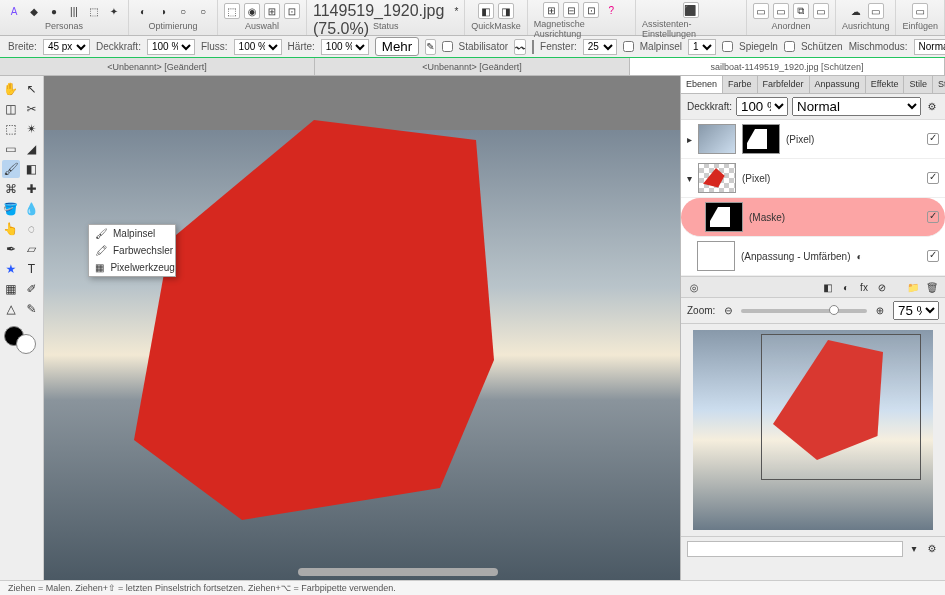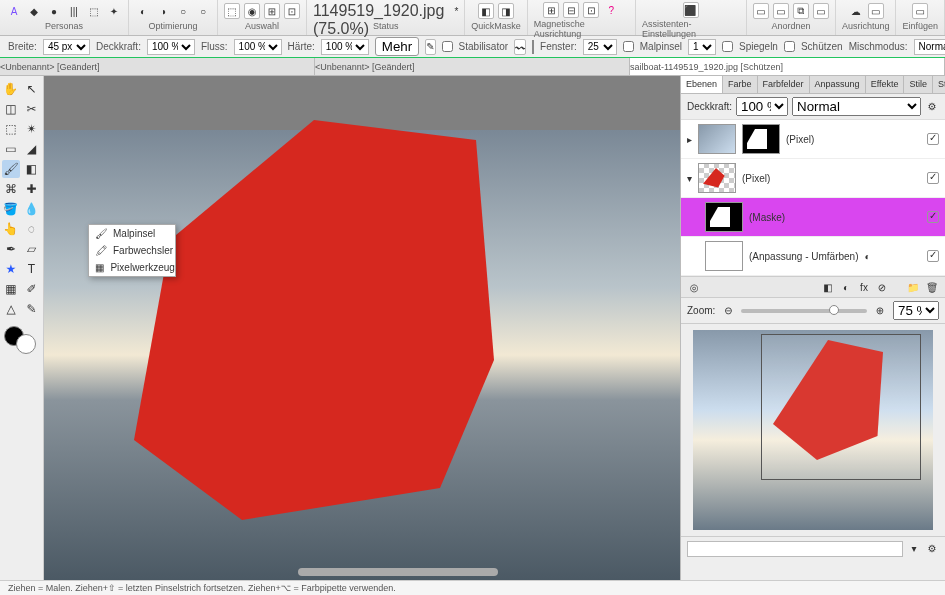--- a/index.html
+++ b/index.html
@@ -11,21 +11,21 @@
 .tb-icon.plain { border: none; background: none; }
 .tb-label { font-size: 9px; color: #666; margin-top: 1px; }
 .optbar { display: flex; align-items: center; height: 22px; background: #f0f0f0; border-bottom: 1px solid #22c55e; padding: 0 8px; gap: 6px; font-size: 10px; }
 .optbar label { color: #555; }
 .optbar select, .optbar input[type=text] { font-size: 10px; border: 1px solid #bbb; background: #fff; height: 16px; }
 .optbar .sel { width: 48px; }
 .optbar .chk { width: 11px; height: 11px; }
 .optbar .btn { border: 1px solid #999; background: #fff; padding: 1px 6px; border-radius: 3px; }
 .swatch { width: 16px; height: 14px; border: 1px solid #888; }
 .tabstrip { display: flex; height: 18px; background: #e0e0e0; border-bottom: 1px solid #bbb; font-size: 9px; }
-.doctab { flex: 1; display: flex; align-items: center; border-right: 1px solid #bbb; color: #555; }
+.doctab { flex: 1; display: flex; align-items: center; justify-content: center; border-right: 1px solid #bbb; color: #555; }
 .doctab.active { background: #fff; }
 .main { display: flex; height: 504px; }
 .toolbox { width: 44px; background: #eee; border-right: 1px solid #ccc; padding: 4px 2px; display: grid; grid-template-columns: 1fr 1fr; gap: 2px; align-content: start; }
 .tool { width: 18px; height: 18px; display: flex; align-items: center; justify-content: center; font-size: 12px; border-radius: 2px; cursor: pointer; }
 .tool.sel { background: #b8d4f0; }
 .colorwell { grid-column: 1 / 3; display: flex; margin-top: 6px; position: relative; height: 26px; }
 .cw-fg { width: 20px; height: 20px; border-radius: 50%; background: #000; border: 1px solid #888; position: absolute; left: 2px; top: 0; }
 .cw-bg { width: 20px; height: 20px; border-radius: 50%; background: #fff; border: 1px solid #888; position: absolute; left: 14px; top: 8px; }
 .canvaswrap { flex: 1; background: #808080; position: relative; overflow: hidden; }
 .canvas { position: absolute; left: 0; top: 54px; right: 0; bottom: 0; background: linear-gradient(180deg,#7a8896 0%,#b9c4ca 35%,#f2e9d4 50%,#8a949c 60%,#4b5964 100%); }
@@ -34,21 +34,21 @@
 .flyout { position: absolute; left: 44px; top: 148px; width: 88px; background: #fff; border: 1px solid #aaa; box-shadow: 2px 2px 6px rgba(0,0,0,0.3); z-index: 10; }
 .flyitem { display: flex; align-items: center; gap: 6px; padding: 3px 6px; font-size: 10px; cursor: pointer; }
 .flyicon { width: 12px; text-align: center; }
 .panels { width: 265px; background: #eee; border-left: 1px solid #bbb; display: flex; flex-direction: column; }
 .paneltabs { display: flex; height: 18px; background: #ddd; border-bottom: 1px solid #bbb; font-size: 9px; }
 .ptab { padding: 3px 5px; border-right: 1px solid #bbb; cursor: pointer; }
 .ptab.active { background: #fff; }
 .panelrow { display: flex; align-items: center; padding: 3px 6px; gap: 4px; border-bottom: 1px solid #ddd; font-size: 10px; }
 .layerlist { flex: 0 0 auto; background: #fff; }
 .layer { display: flex; align-items: center; padding: 4px 6px; gap: 6px; border-bottom: 1px solid #eee; font-size: 10px; }
-.layer.sel { background: #d946ef; }
+.layer.sel { background: #fca5a5; border-radius: 19px; }
 .lthumb { width: 38px; height: 30px; background: #ccc; border: 1px solid #999; }
 .lthumb.mask { background: #000; position: relative; }
 .lthumb.mask::after { content:''; position:absolute; left:4px; top:4px; width:20px; height:20px; background:#fff; clip-path: polygon(40% 0,100% 0,100% 100%,0 100%,0 70%); }
 .lthumb.red::after { content:''; display:block; width:60%; height:70%; background:#d6281f; margin:4px; clip-path: polygon(60% 0,100% 40%,70% 100%,0 80%); }
 .lthumb.checker { background: repeating-conic-gradient(#ccc 0 25%, #fff 0 50%) 0/10px 10px; }
 .lthumb.white { background: #fff; }
 .lthumb.photo { background: linear-gradient(135deg,#8899aa,#ccddee); }
 .vis { width: 12px; height: 12px; border: 1px solid #999; border-radius: 2px; margin-left: auto; position: relative; }
 .vis::after { content:'✓'; position:absolute; left:1px; top:-2px; font-size:10px; }
 .iconrow { display: flex; gap: 4px; padding: 3px 6px; border-top: 1px solid #ccc; border-bottom: 1px solid #ccc; background: #e8e8e8; }
@@ -273,21 +273,21 @@
         <span>▾</span>
         <div class="lthumb checker red"></div>
         <span>(Pixel)</span>
         <div class="vis"></div>
       </div>
       <div class="layer sel" style="padding-left:24px">
         <div class="lthumb mask"></div>
         <span>(Maske)</span>
         <div class="vis"></div>
       </div>
-      <div class="layer" style="padding-left:24px">
+      <div class="layer" style="padding-left:16px">
         <div class="lthumb white"></div>
         <span>(Anpassung - Umfärben)</span>
         <span>◐</span>
         <div class="vis"></div>
       </div>
     </div>
     <div class="iconrow">
       <span class="ic">◎</span>
       <span class="sp"></span>
       <span class="ic">◧</span>

